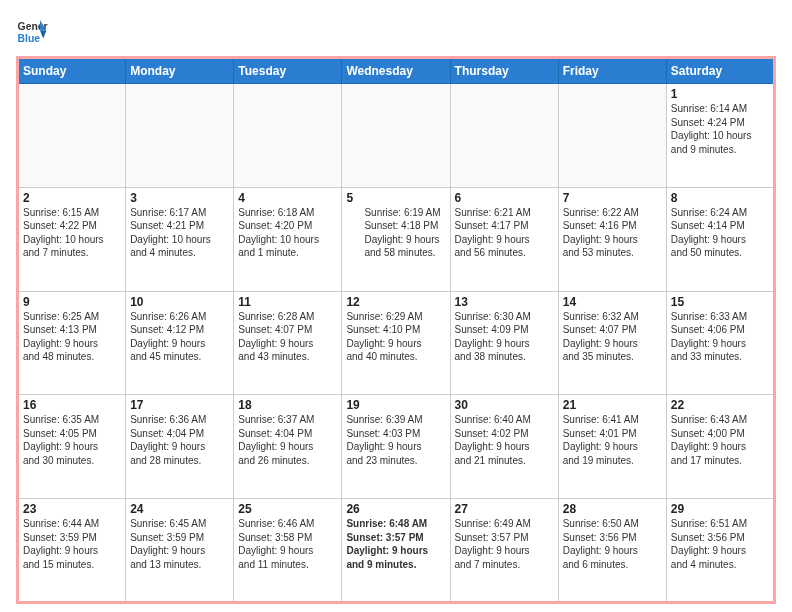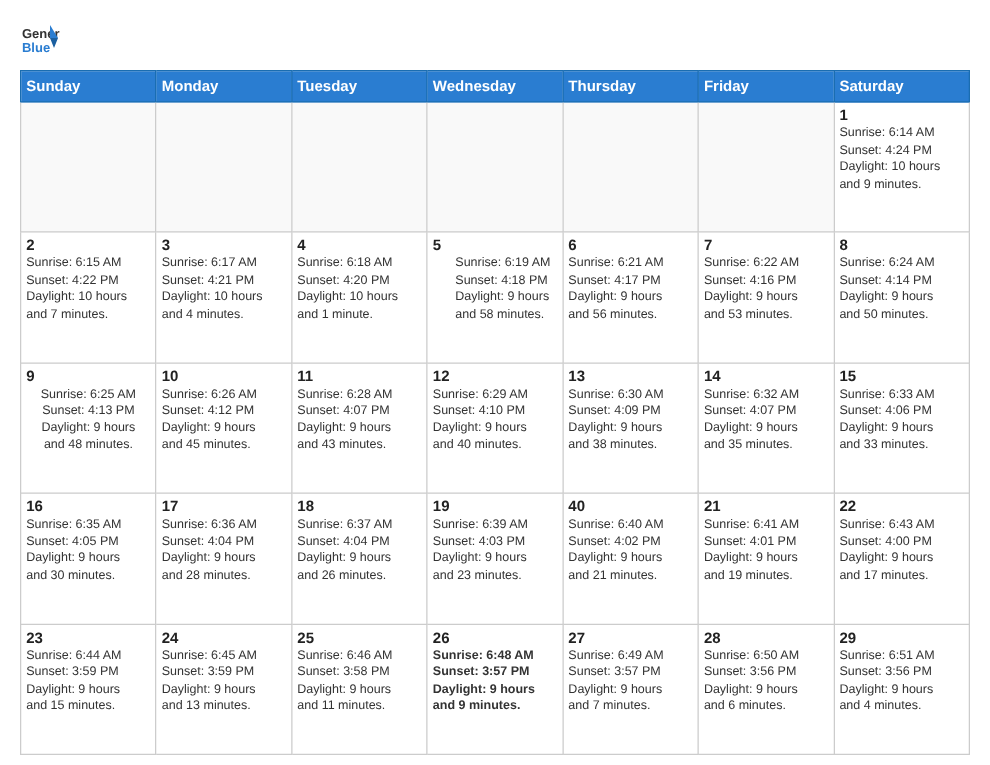--- a/index.html
+++ b/index.html
@@ -39,21 +39,21 @@
       font-size: 28px;
       font-weight: bold;
       color: #222;
     }
     .subtitle {
       font-size: 14px;
       color: #555;
     }
     .calendar {
       flex: 1;
-      border: 1px solid #fca5a5;
+      border: 3px solid #fca5a5;
       border-collapse: collapse;
       width: 100%;
       table-layout: fixed;
     }
     .calendar thead tr th {
       background: #2a7dd1;
       color: #fff;
       font-size: 12px;
       font-weight: bold;
       padding: 5px 4px;
@@ -181,21 +181,21 @@
             <span class="day-number">8</span>
             <div class="day-info" style="white-space: pre-line;">Sunrise: 6:24 AM
 Sunset: 4:14 PM
 Daylight: 9 hours
 and 50 minutes.</div>
           </td>
         </tr>
         <tr>
           <td>
             <span class="day-number">9</span>
-            <div class="day-info" style="white-space: pre-line; text-align: center;">Sunrise: 6:25 AM
+            <div class="day-info" style="white-space: pre-line;">Sunrise: 6:25 AM
 Sunset: 4:13 PM
 Daylight: 9 hours
 and 48 minutes.</div>
           </td>
           <td>
             <span class="day-number">10</span>
             <div class="day-info" style="white-space: pre-line;">Sunrise: 6:26 AM
 Sunset: 4:12 PM
 Daylight: 9 hours
 and 45 minutes.</div>
@@ -259,21 +259,21 @@
 and 26 minutes.</div>
           </td>
           <td>
             <span class="day-number">19</span>
             <div class="day-info" style="white-space: pre-line;">Sunrise: 6:39 AM
 Sunset: 4:03 PM
 Daylight: 9 hours
 and 23 minutes.</div>
           </td>
           <td>
-            <span class="day-number">40</span>
+            <span class="day-number">30</span>
             <div class="day-info" style="white-space: pre-line;">Sunrise: 6:40 AM
 Sunset: 4:02 PM
 Daylight: 9 hours
 and 21 minutes.</div>
           </td>
           <td>
             <span class="day-number">21</span>
             <div class="day-info" style="white-space: pre-line;">Sunrise: 6:41 AM
 Sunset: 4:01 PM
 Daylight: 9 hours

